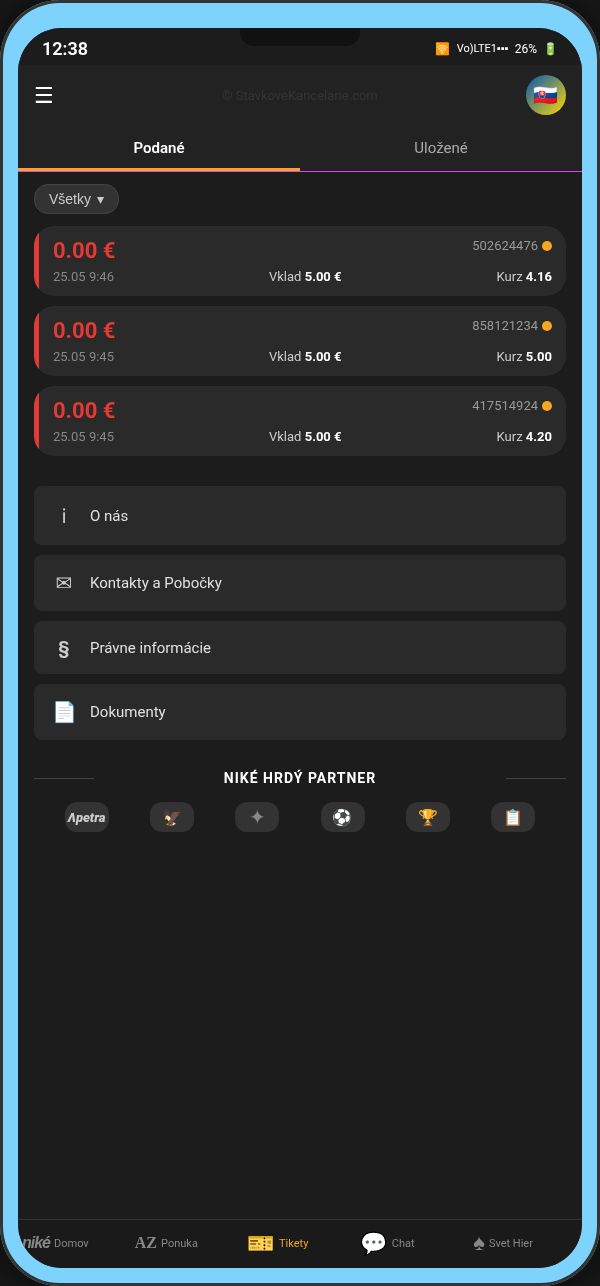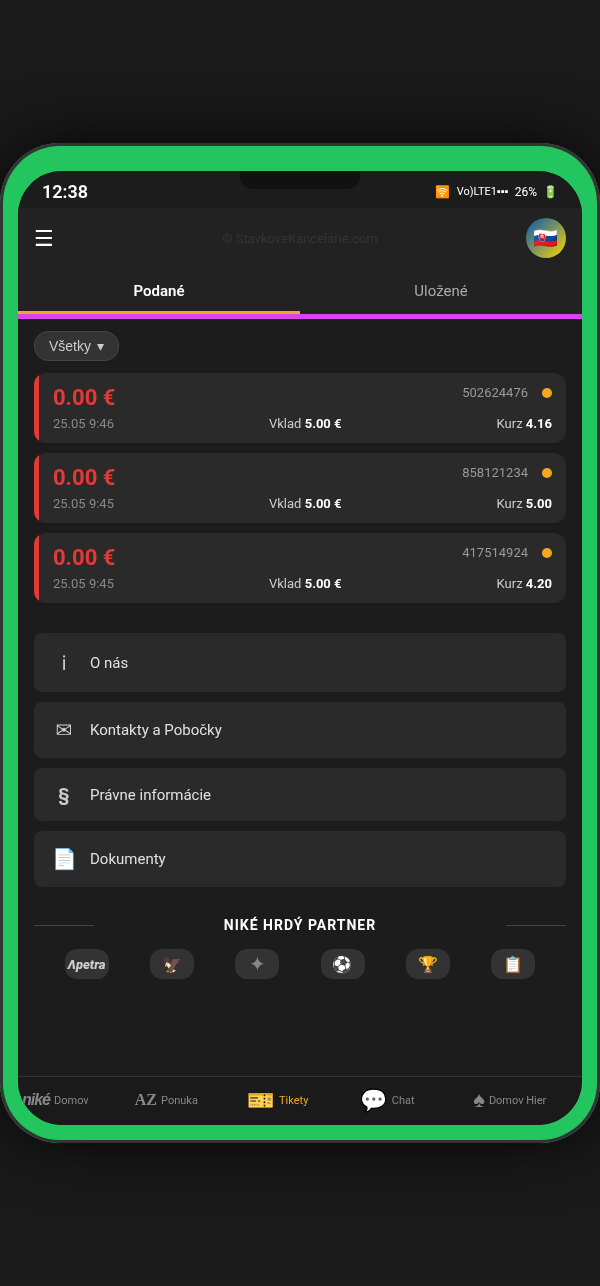--- a/index.html
+++ b/index.html
@@ -6,22 +6,22 @@
     body {
       background: #1a1a1a;
       display: flex;
       justify-content: center;
       align-items: center;
       min-height: 100vh;
       font-family: -apple-system, BlinkMacSystemFont, 'Segoe UI', Roboto, sans-serif;
     }
     .phone-frame {
       width: 600px;
-      height: 1000px;
-      background: #22c55e;
+      height: 1286px;
+      background: #7dd3fc;
       border-radius: 60px;
       position: relative;
       overflow: hidden;
       box-shadow: 0 0 60px rgba(0,0,0,0.8), inset 0 0 0 3px #333;
     }
     .screen {
       position: absolute;
       top: 28px;
       left: 18px;
       right: 18px;
@@ -93,21 +93,21 @@
       font-size: 20px;
       z-index: 1;
       overflow: hidden;
     }
 
     
     .tabs {
       display: flex;
       background: #222;
       flex-shrink: 0;
-      border-bottom: 5px solid #d946ef;
+      border-bottom: 1px solid #d946ef;
     }
     .tab {
       flex: 1;
       padding: 14px;
       text-align: center;
       color: #aaa;
       font-size: 15px;
       cursor: pointer;
       position: relative;
     }
@@ -154,21 +154,21 @@
 
     
     .tickets-section {
       padding: 0 16px;
       position: relative;
     }
 
     
     .ticket-card {
       background: #2a2a2a;
-      border-radius: 12px;
+      border-radius: 20px;
       margin-bottom: 10px;
       overflow: hidden;
       display: flex;
       align-items: stretch;
       position: relative;
       text-align: center;
     }
     .ticket-accent {
       width: 5px;
       background: #e53935;
@@ -185,21 +185,21 @@
       margin-bottom: 6px;
     }
     .ticket-amount {
       color: #e53935;
       font-size: 22px;
       font-weight: 700;
     }
     .ticket-id-row {
       display: flex;
       align-items: center;
-      gap: 14px;
+      gap: 4px;
       color: #999;
       font-size: 13px;
     }
     .ticket-status-dot {
       width: 10px;
       height: 10px;
       border-radius: 50%;
       background: #f5a623;
       display: inline-block;
     }
@@ -546,19 +546,19 @@
         <span class="nav-label active-orange">Tikety</span>
       </div>
 
       <div class="nav-item">
         <span class="nav-icon">💬</span>
         <span class="nav-label">Chat</span>
       </div>
 
       <div class="nav-item">
         <span class="nav-icon">♠</span>
-        <span class="nav-label">Domov Hier</span>
+        <span class="nav-label">Svet Hier</span>
       </div>
 
     </div>
 
   </div>
 </div>
 
 </body></html>

